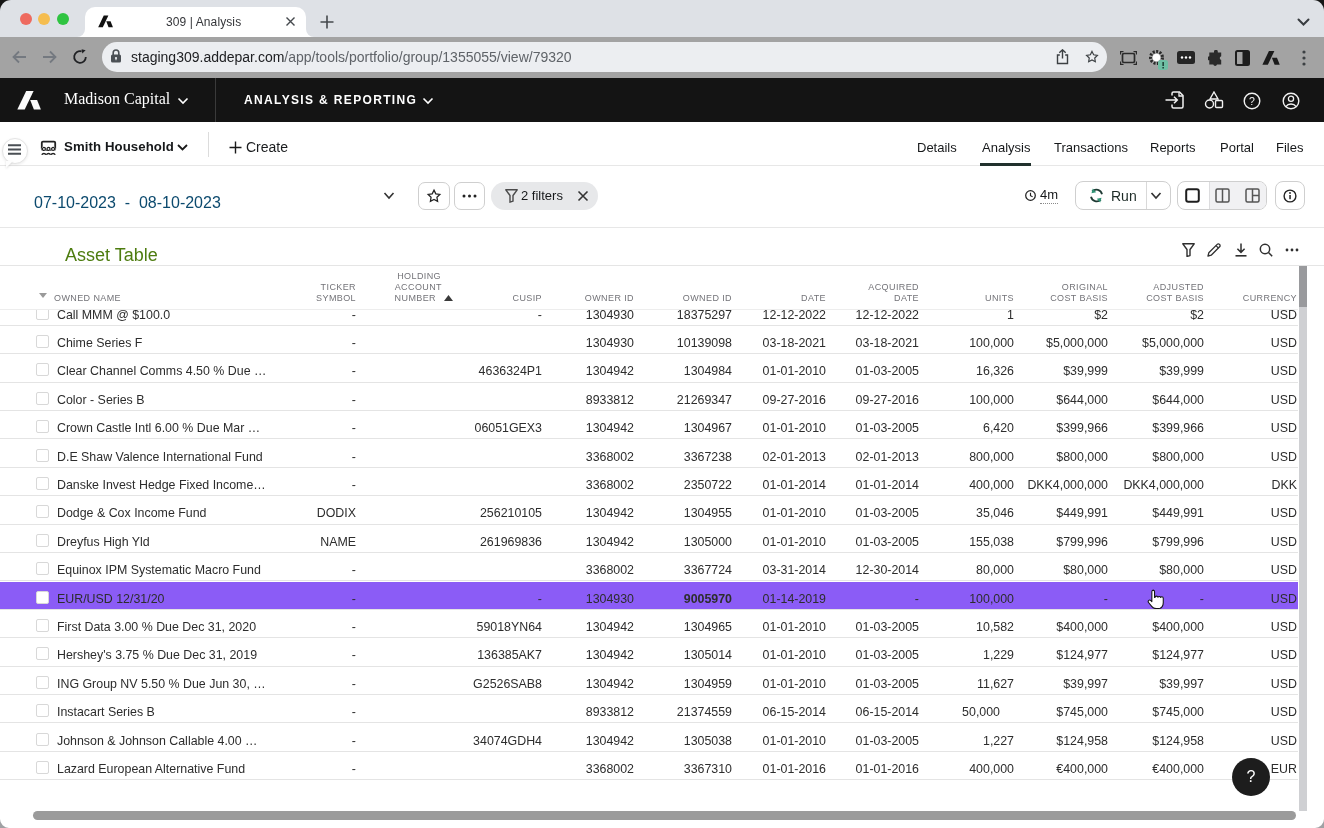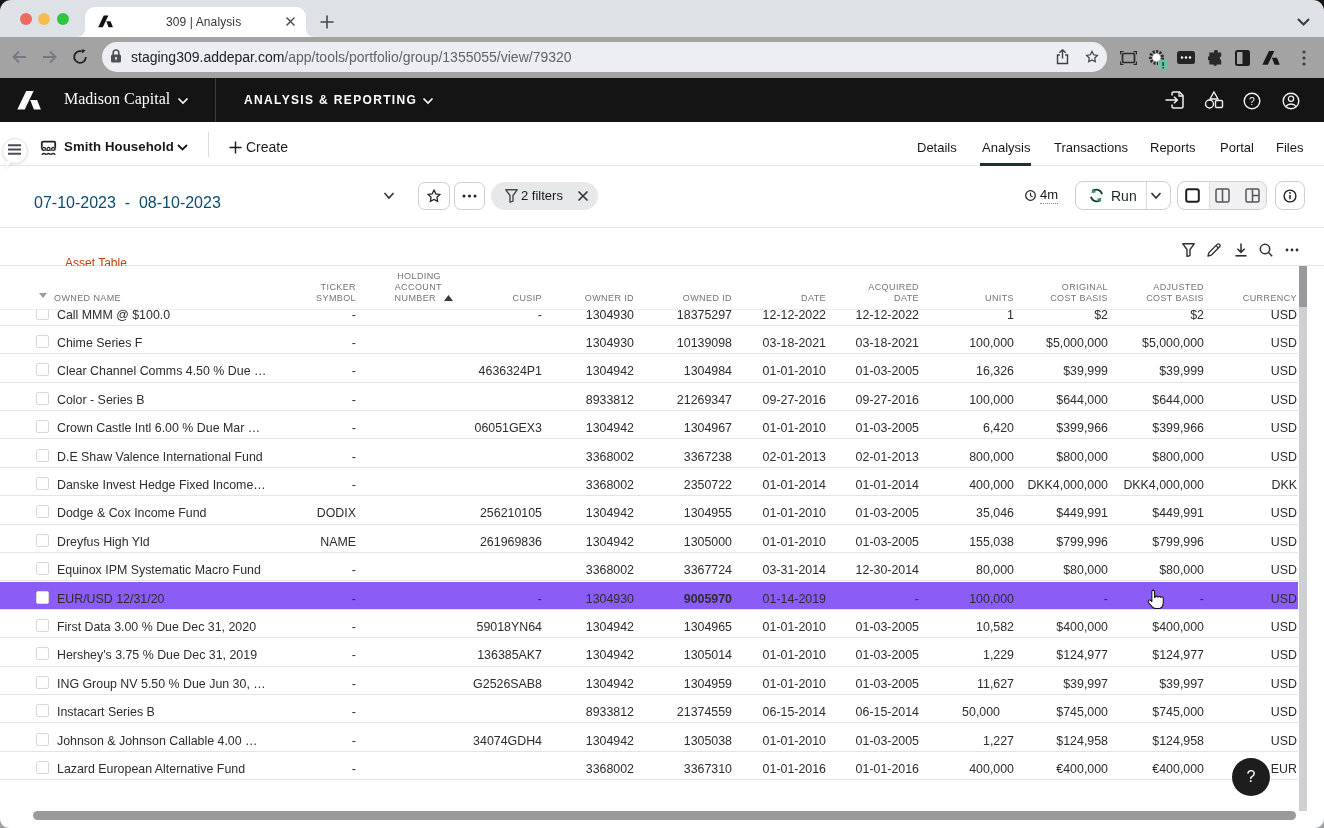--- a/index.html
+++ b/index.html
@@ -48,21 +48,21 @@
   #fourm { position:absolute; left:1040px; top:21px; font-size:13px; color:#16181a; border-bottom:1px dotted #8a8a8a; padding-bottom:1px; }
   #runbtn { position:absolute; left:1075px; top:15px; width:96px; height:29px; border:1px solid #cfcfcf; border-radius:8px; background:#fff; }
   #runbtn .txt { position:absolute; left:35px; top:6px; font-size:14px; color:#1d2b27; }
   #runbtn .dd { position:absolute; left:70px; top:0; width:1px; height:27px; background:#d9d9d9; }
   #laygroup { position:absolute; left:1177px; top:15px; width:90px; height:29px; border:1px solid #cfcfcf; border-radius:8px; background:#fff; overflow:hidden; }
   #laygroup .seg2 { position:absolute; left:31px; top:0; width:59px; height:27px; background:#F1F1F3; border-left:1px solid #DCDCDE; }
   #infobtn { position:absolute; left:1275px; top:15px; width:30px; height:29px; border:1px solid #cfcfcf; border-radius:8px; background:#fff; }
 
   
   #tablebar { position:absolute; left:0; top:228px; width:1324px; height:38px; background:#fff; border-bottom:1px solid #e5e5e5; }
-  #atitle { position:absolute; left:65px; top:28px; font-size:12px; color:#c2410c; }
+  #atitle { position:absolute; left:65px; top:17px; font-size:18px; color:#4d7c0f; }
 
   
   #tarea { position:absolute; left:0; top:266px; width:1324px; height:554px; background:#fff; overflow:hidden; }
   .row { position:absolute; left:0; width:1298px; height:28.4px; border-bottom:1px solid #e4e4e4; background:#fff; }
   .row.hl { background:#8b5cf6; }
   .row .cell { position:absolute; top:10px; font-size:12.4px; color:#2d2d2d; white-space:nowrap; }
   .row .name { left:57px; }
   .cb { position:absolute; left:36px; top:9px; width:13px; height:13px; border:1px solid #d8d8d8; border-radius:2px; background:#fff; }
   #thead { position:absolute; left:0; top:0; width:1298px; height:44px; background:#fff; border-bottom:1px solid #ededed; z-index:5; }
   #thead .h { position:absolute; font-size:9px; letter-spacing:0.4px; color:#737378; white-space:nowrap; }

